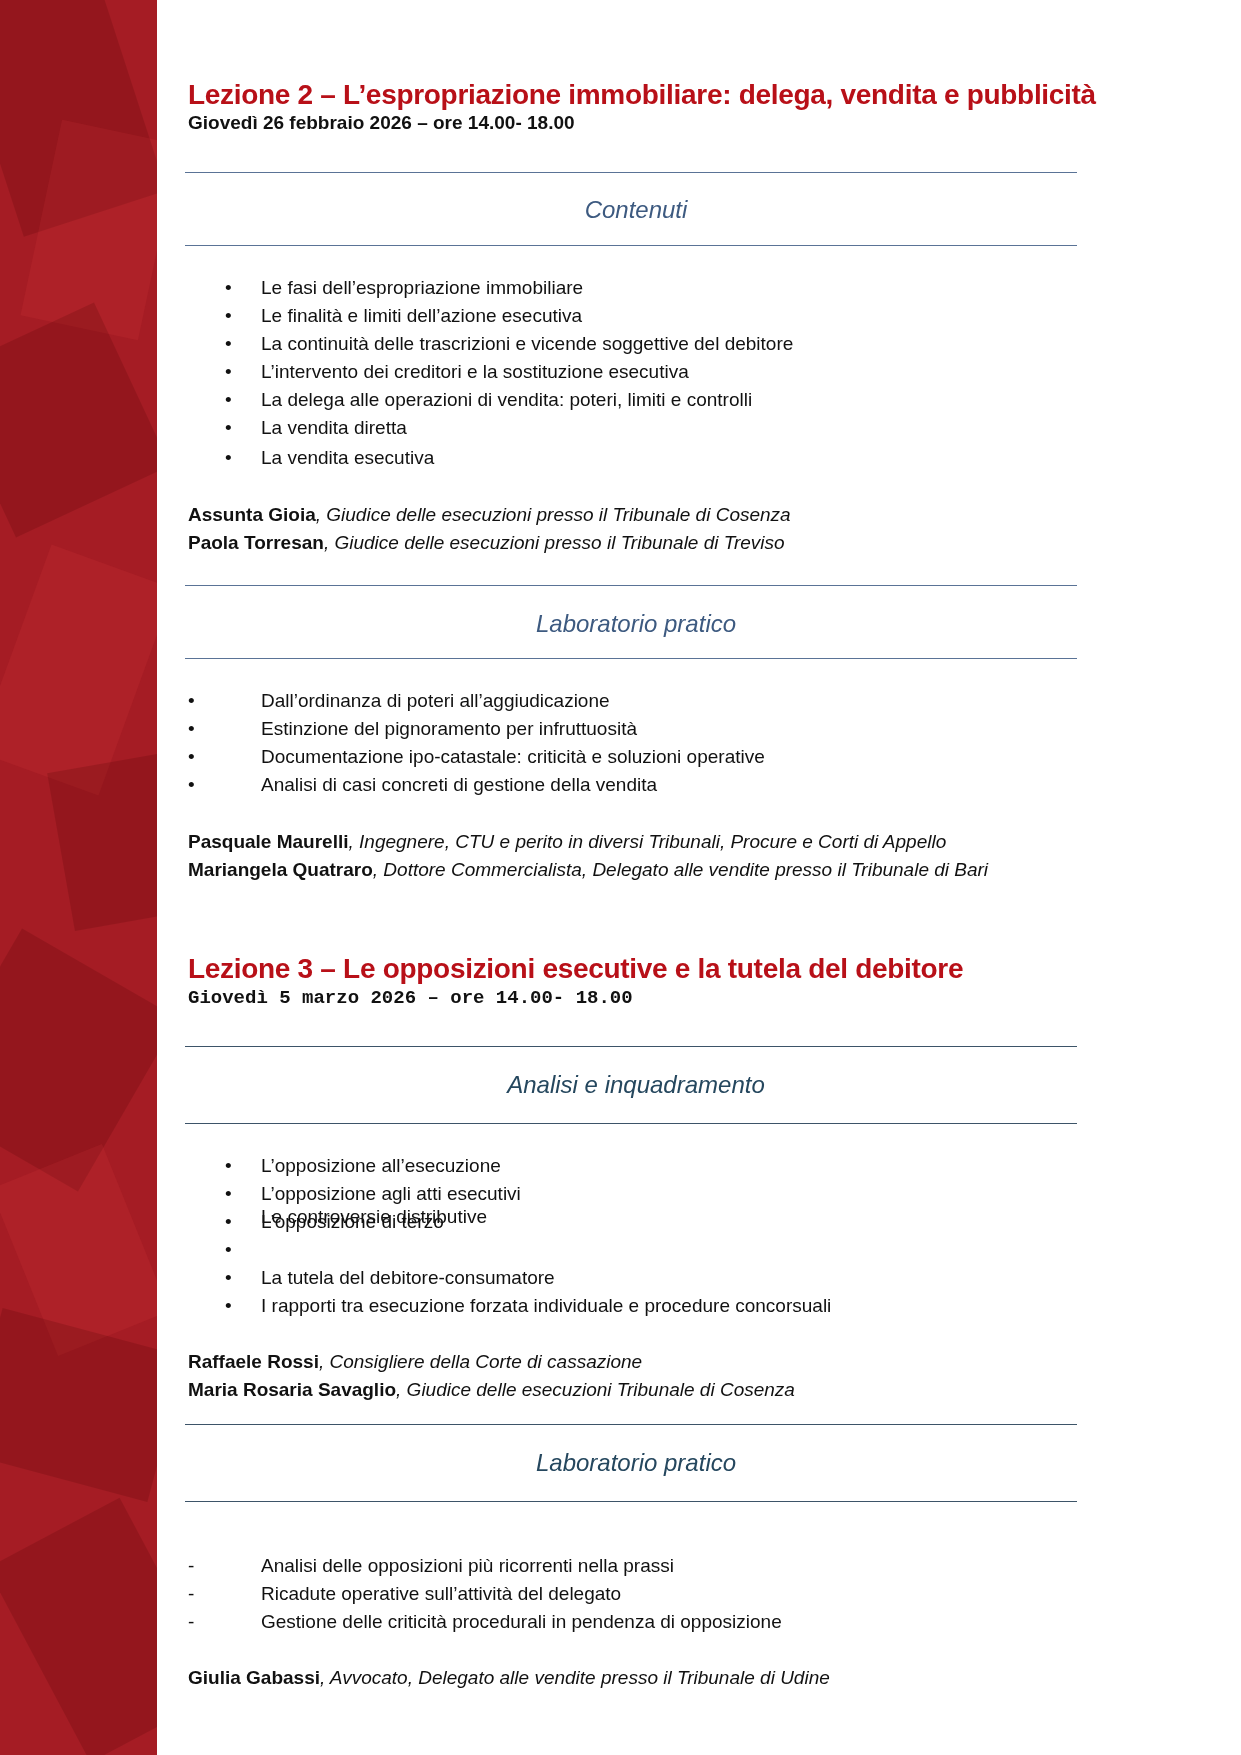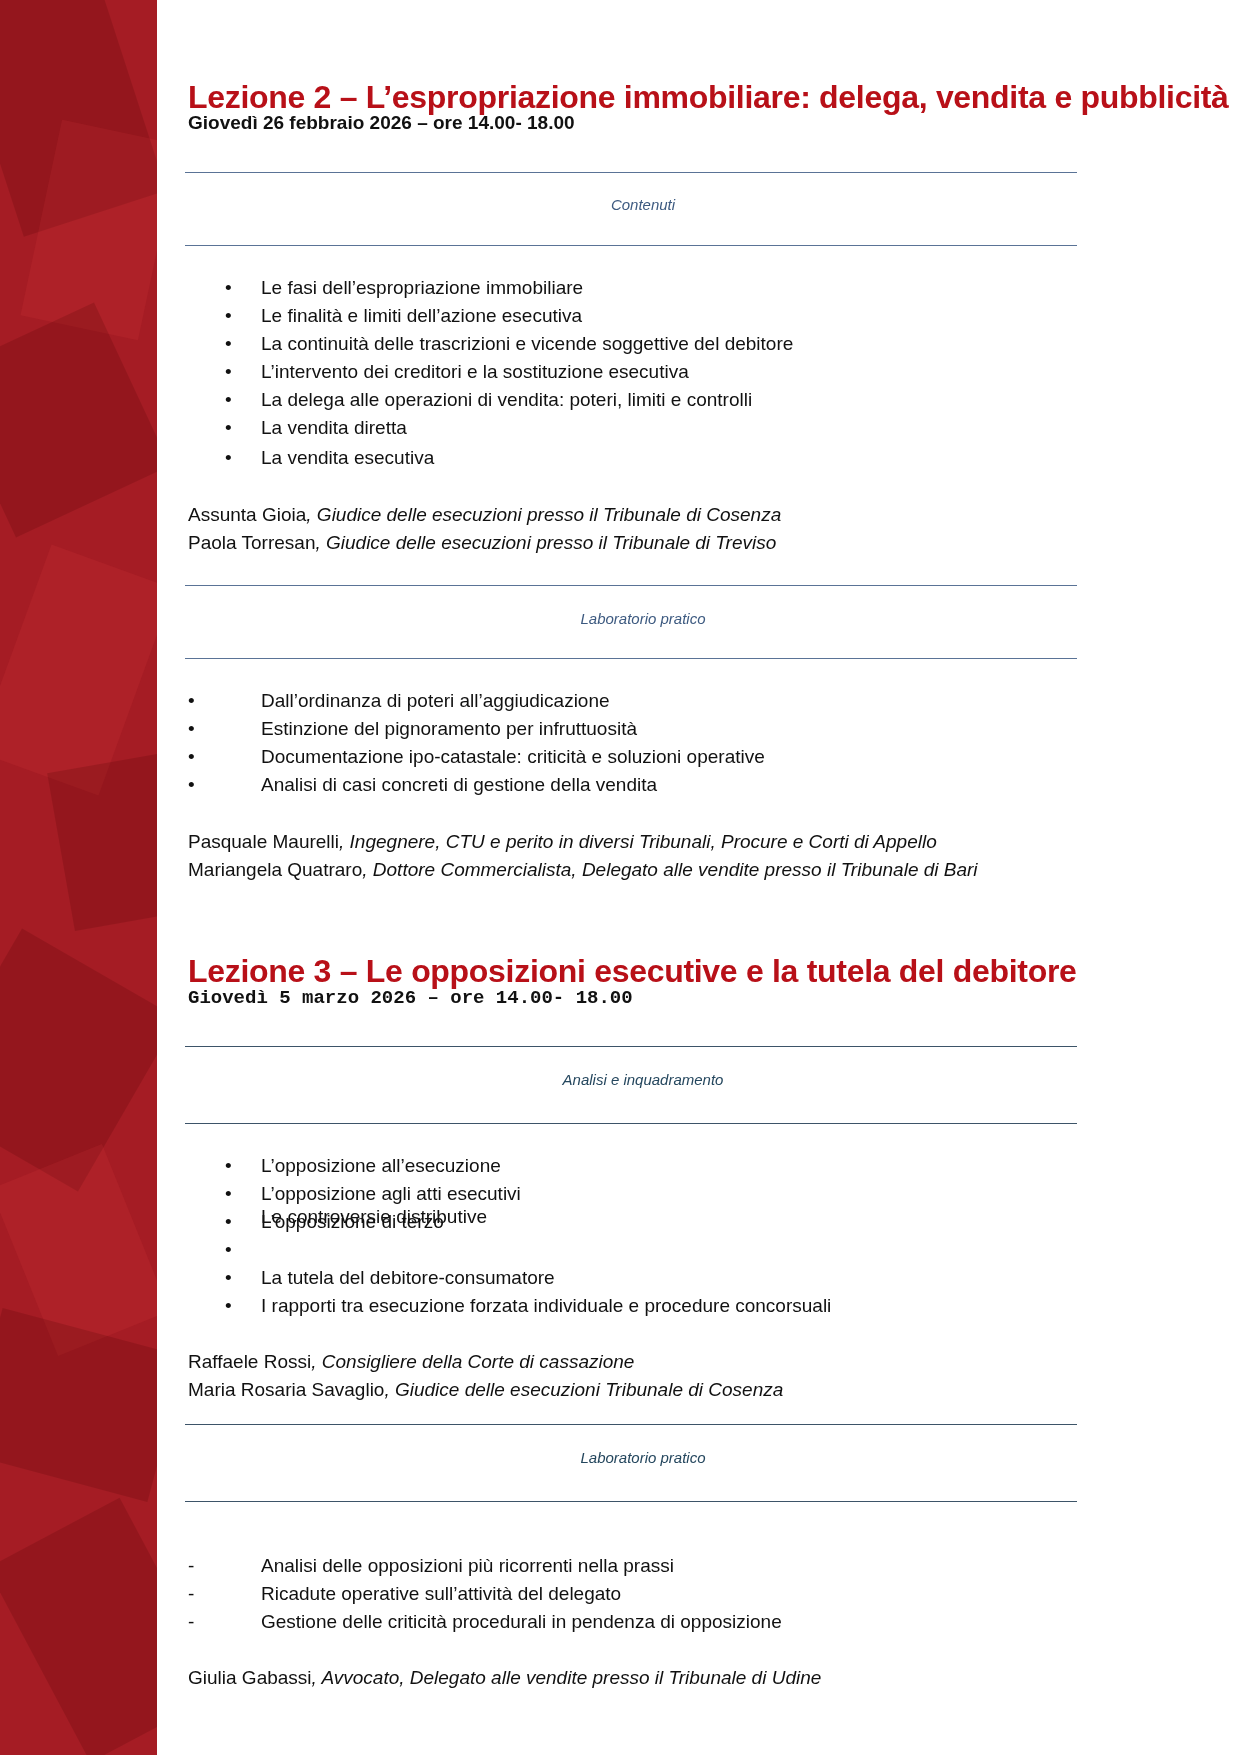--- a/index.html
+++ b/index.html
@@ -11,34 +11,34 @@
   }
   .sidebar {
     position: absolute; left: 0; top: 0; width: 157px; height: 1755px;
     background: #a51c24; overflow: hidden;
   }
   .sidebar .shape { position: absolute; background: rgba(70, 0, 0, 0.18); }
   .sidebar .shape.light { background: rgba(255, 80, 80, 0.10); }
   .page { position: absolute; left: 0; top: 0; width: 1241px; }
   .abs { position: absolute; white-space: nowrap; }
   .lesson-title {
-    font-size: 32px; font-weight: bold; color: #b81018; letter-spacing: -0.3px;
+    font-size: 28px; font-weight: bold; color: #b81018; letter-spacing: -0.3px;
   }
   .lesson-date { font-size: 19px; font-weight: bold; color: #111; }
   .rule { position: absolute; left: 185px; width: 892px; height: 0; border-top: 1.5px solid #5a7396; }
   .rule.dark { border-top-color: #3d5468; }
   .section-label {
-    position: absolute; left: 197px; width: 892px; text-align: center;
-    font-size: 15px; font-style: italic; color: #3d5a80;
+    position: absolute; left: 190px; width: 892px; text-align: center;
+    font-size: 24px; font-style: italic; color: #3d5a80;
   }
   .section-label.dark { color: #25475e; }
   .item { font-size: 19px; color: #111; }
   .bullet { font-size: 19px; color: #111; }
   .speaker { font-size: 19px; color: #111; }
-  .speaker b { font-weight: normal; }
+  .speaker b { font-weight: bold; }
   .speaker i { font-style: italic; }
 </style>
 </head>
 <body>
 
 <div class="sidebar">
   <div class="shape" style="left:-20px;top:-40px;width:150px;height:260px;transform:rotate(-18deg);"></div>
   <div class="shape light" style="left:40px;top:130px;width:120px;height:200px;transform:rotate(12deg);"></div>
   <div class="shape" style="left:-30px;top:330px;width:170px;height:180px;transform:rotate(-25deg);"></div>
   <div class="shape light" style="left:10px;top:560px;width:130px;height:220px;transform:rotate(20deg);"></div>

